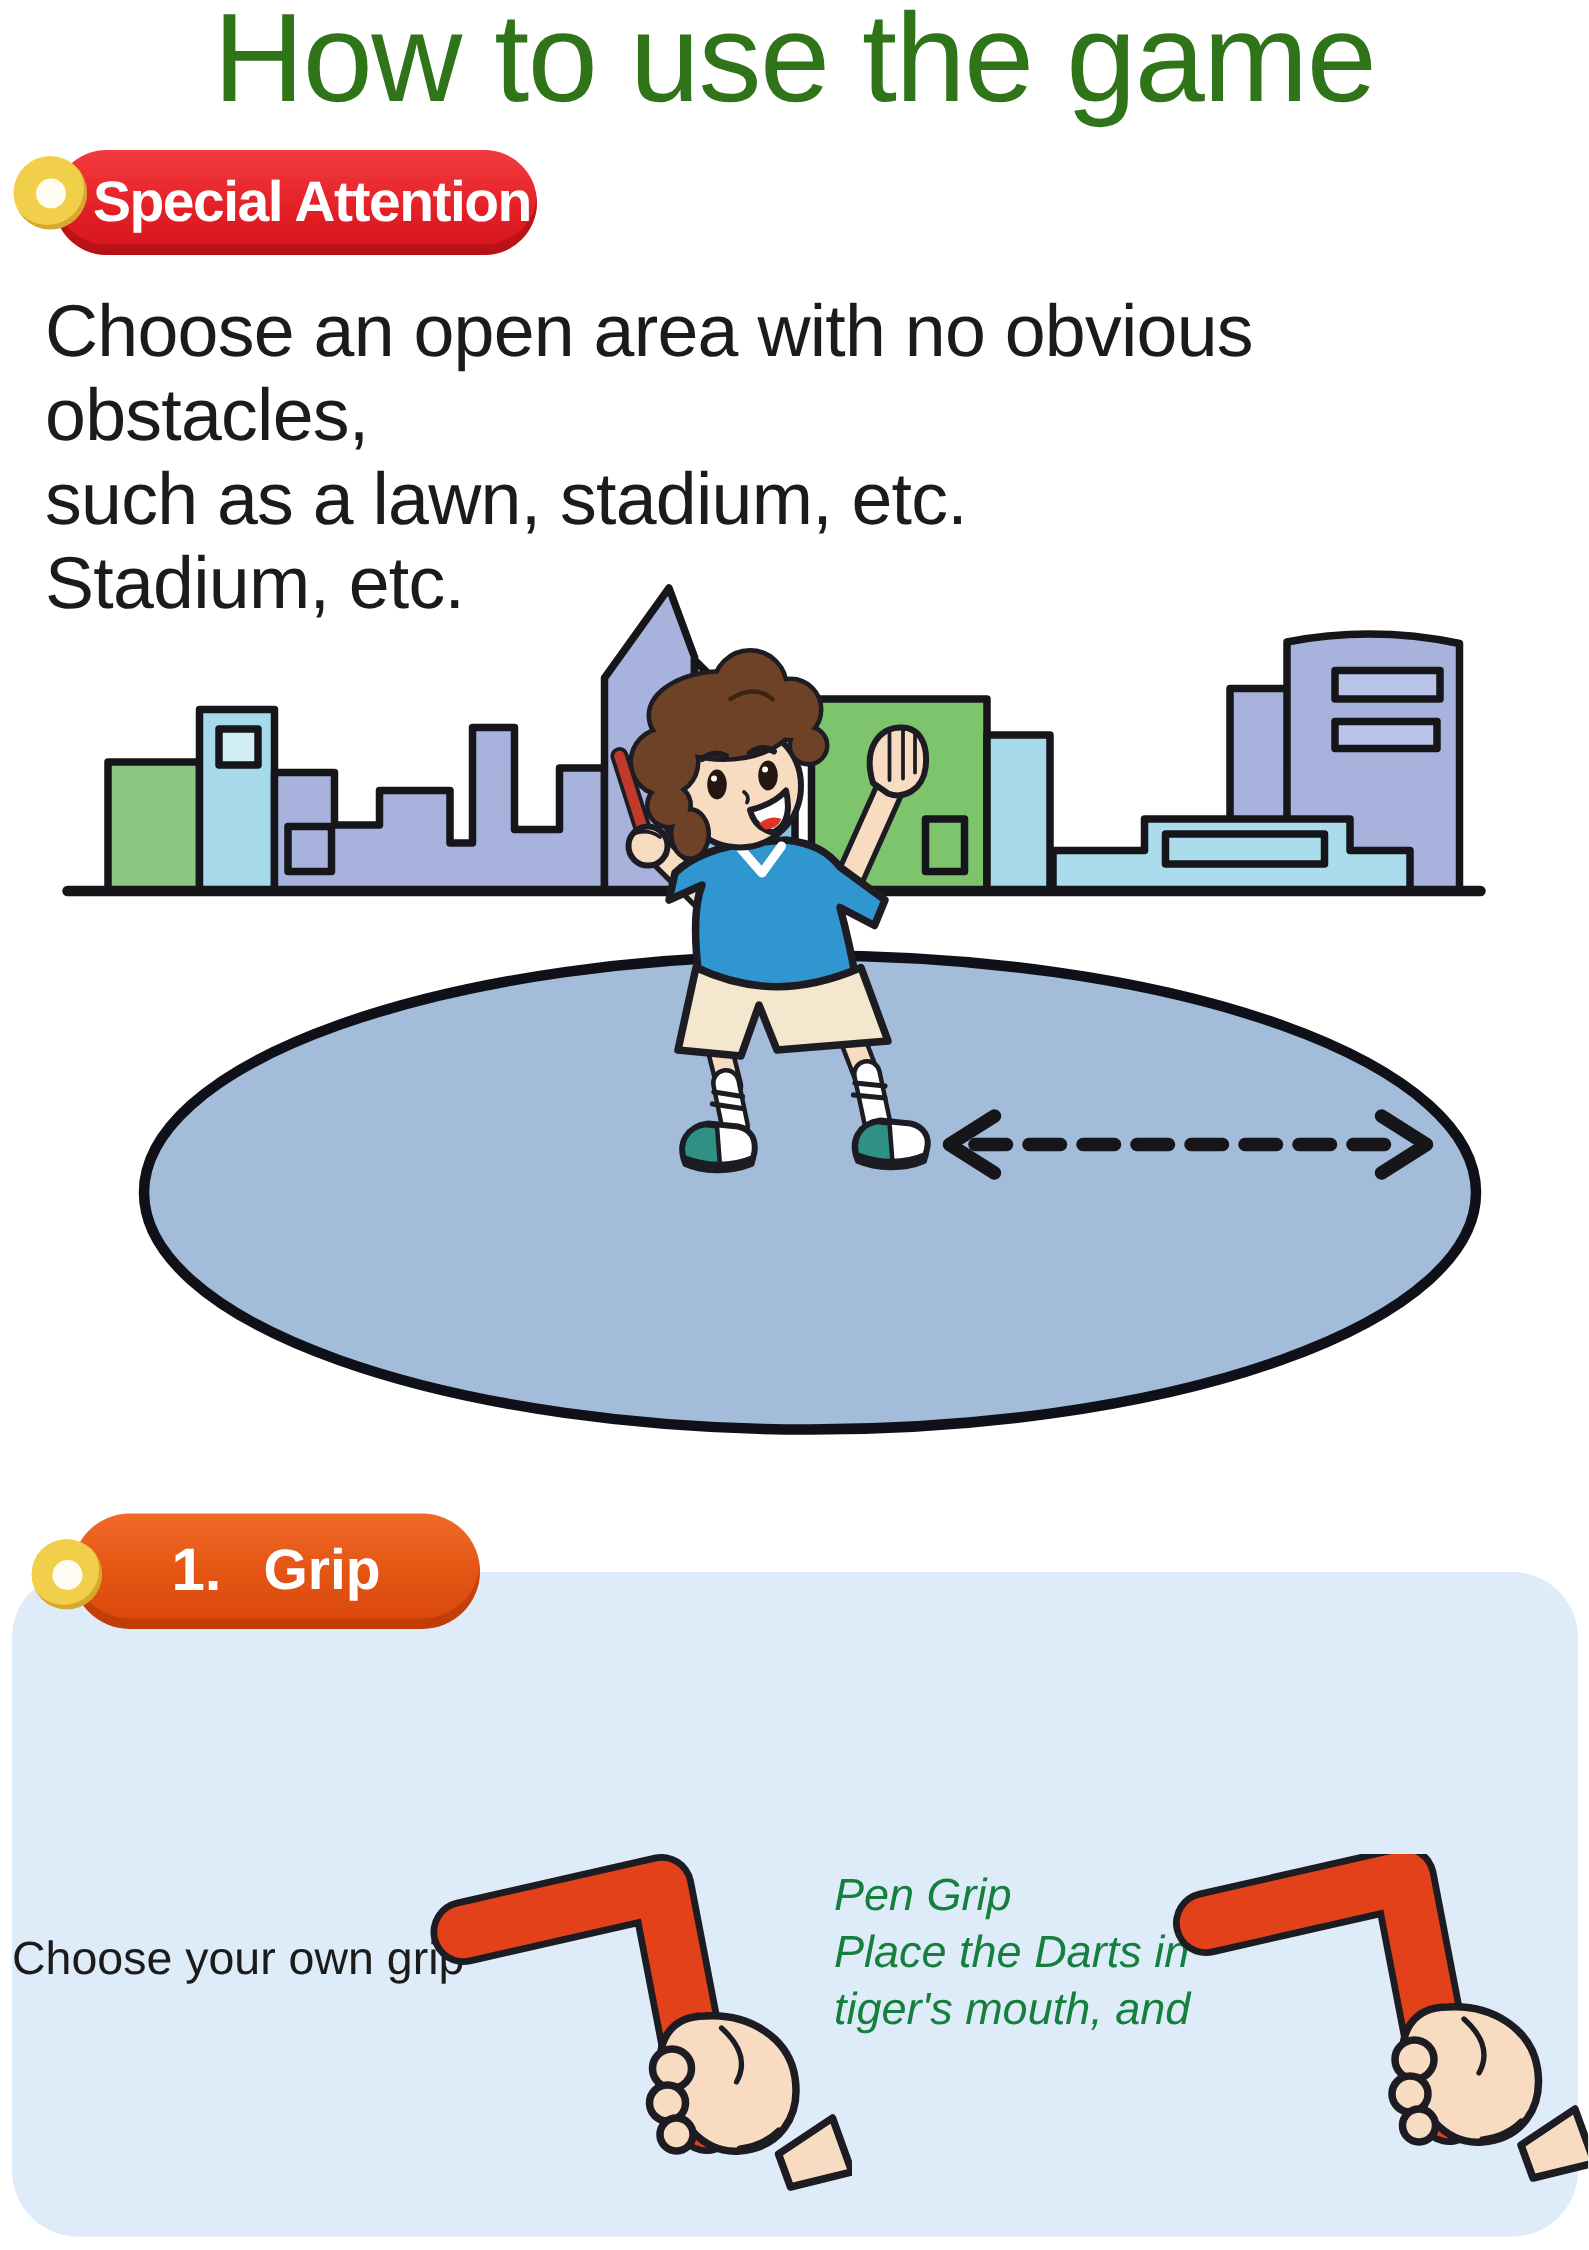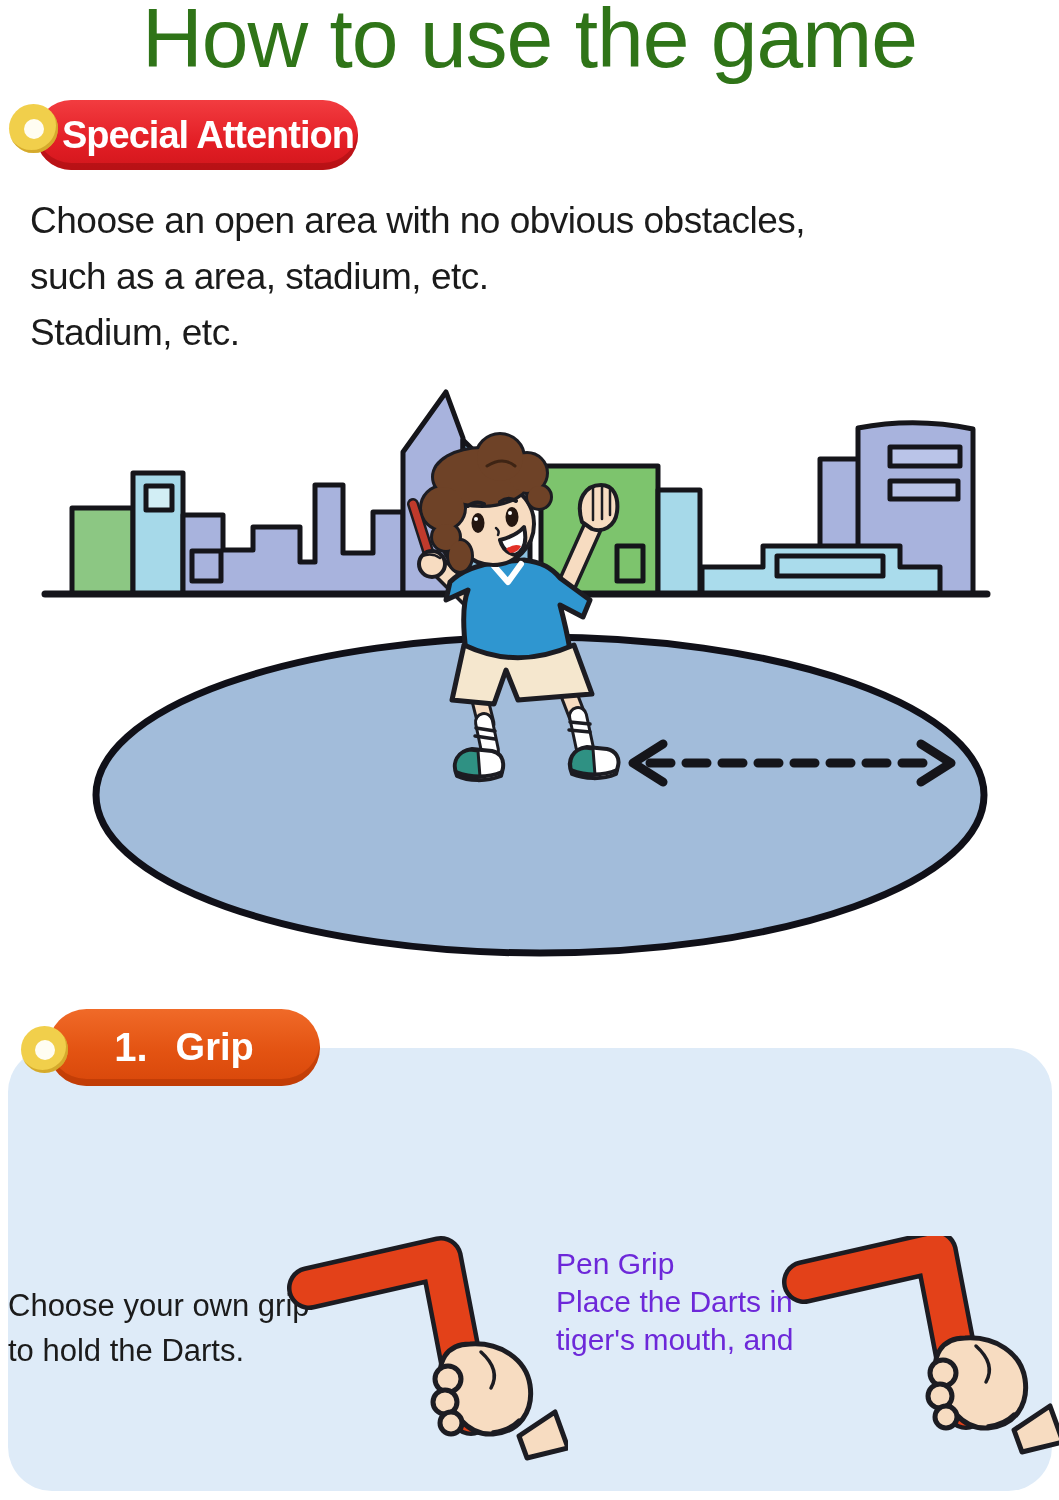--- a/index.html
+++ b/index.html
@@ -16,48 +16,48 @@
         background:linear-gradient(#f06a28,#e35312 55%,#d8470a);border-radius:40px;
         box-shadow:inset 0 -7px 0 rgba(160,45,0,.4);justify-content:center;gap:28px;}
   .badge-grip .num{font-size:40px;}
   .badge-grip .lbl{font-size:38px;}
   .ring{position:absolute;border-radius:50%;background:#f1cf4b;box-shadow:inset -2px -3px 0 rgba(190,140,20,.55);}
   .ring .hole{position:absolute;left:50%;top:50%;transform:translate(-50%,-50%);
         width:20px;height:20px;border-radius:50%;background:#fffdf2;}
   .ring-attn{left:9px;top:104px;width:49px;height:49px;}
   .ring-grip{left:21px;top:1026px;width:47px;height:47px;}
   
-  .intro{position:absolute;left:30px;top:193px;color:#1b1b1b;font-size:37px;line-height:56px;letter-spacing:-.5px;}
+  .intro{position:absolute;left:30px;top:193px;color:#1b1b1b;font-size:49px;line-height:56px;letter-spacing:-.5px;}
   
   .scene{position:absolute;left:0;top:380px;}
   
   .panel{position:absolute;left:8px;top:1048px;width:1044px;height:443px;border-radius:44px;background:#deebf8;}
   .caption-left{position:absolute;left:8px;top:1283px;color:#1b1b1b;font-size:31px;line-height:45px;}
-  .caption-right{position:absolute;left:556px;top:1245px;color:#6d28d9;font-size:30px;line-height:38px;}
+  .caption-right{position:absolute;left:556px;top:1245px;color:#15803d;font-size:30px;line-height:38px;font-style:italic;}
   .boom{position:absolute;}
   .boom-left{left:283px;top:1236px;}
   .boom-right{left:780px;top:1236px;}
 </style>
 </head>
 <body>
 
 <div class="page">
 
   <div class="page-title">How to use the game</div>
 
   <div class="badge badge-attn">
     <span>Special Attention</span>
   </div>
   <div class="ring ring-attn">
       <span class="hole"></span>
     </div>
 
   <div class="intro">
     <div>Choose an open area with no obvious obstacles,</div>
-    <div>such as a area, stadium, etc.</div>
+    <div>such as a lawn, stadium, etc.</div>
     <div>Stadium, etc.</div>
   </div>
 
   <svg class="scene" width="1059" height="600" viewBox="0 380 1059 600">
     <g stroke="#15151a" stroke-width="5" stroke-linejoin="round">
       <rect x="72" y="508" width="61" height="86" fill="#8cc783"></rect>
       <rect x="133" y="473" width="50" height="121" fill="#a6d9e9"></rect>
       <rect x="146" y="486" width="26" height="24" fill="#d2eef5"></rect>
       <path d="M183,594 L183,515 L223,515 L223,550 L253,550 L253,527 L300,527 L300,562 L315,562 L315,485 L343,485 L343,553 L373,553 L373,512 L403,512 L403,594 Z" fill="#a8b3dd"></path>
       <rect x="192" y="551" width="29" height="30" fill="#a8b3dd"></rect>
@@ -164,21 +164,20 @@
   <div class="badge badge-grip">
     <span class="num">1.</span>
     <span class="lbl">Grip</span>
   </div>
   <div class="ring ring-grip">
       <span class="hole"></span>
     </div>
 
   <div class="caption-left">
     <div>Choose your own grip</div>
-    <div>to hold the Darts.</div>
   </div>
 
   <div class="caption-right">
     <div>Pen Grip</div>
     <div>Place the Darts in</div>
     <div>tiger's mouth, and</div>
   </div>
 
   <svg class="boom boom-left" width="285" height="225" viewBox="0 0 285 225">
     <defs>

